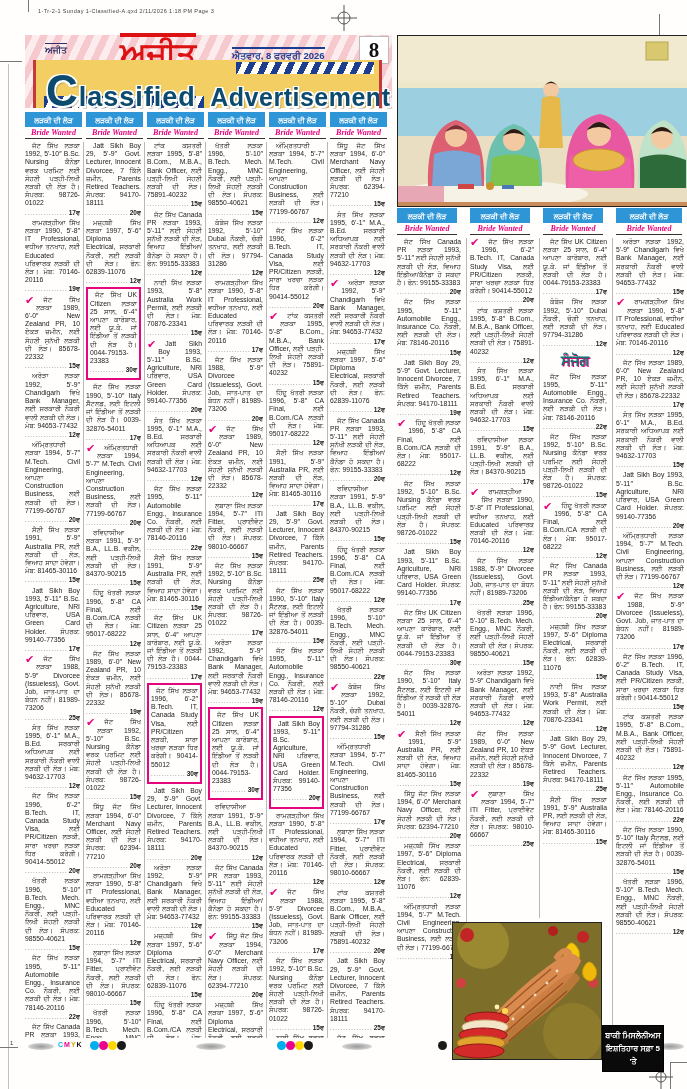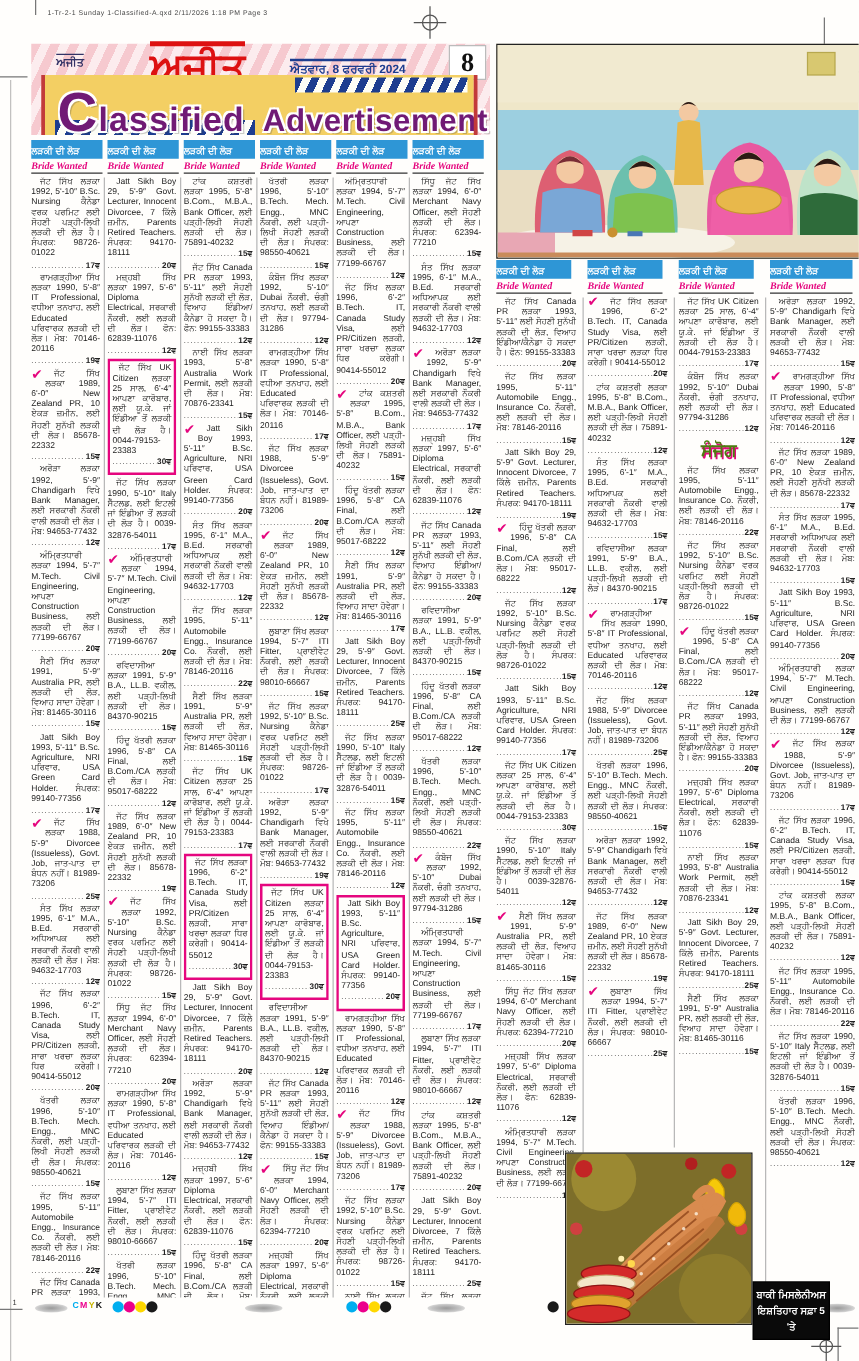--- a/index.html
+++ b/index.html
@@ -16,43 +16,43 @@
     background:repeating-linear-gradient(115deg,#f6c9cf 0 7px,#fcecee 7px 14px);}
   .masthead-small{position:absolute;left:20px;top:8px;font-size:9px;font-weight:bold;color:#333366;border-top:1.5px solid #333366;padding-top:1px;}
   .masthead-logo{position:absolute;left:95px;top:-2px;font-size:31px;font-weight:800;color:#dd1111;border-top:4px solid #dd1111;line-height:34px;padding-top:0;}
   .masthead-date{position:absolute;left:207px;top:12px;font-size:9.5px;font-weight:bold;color:#1d3d8f;border-top:2px solid #1d3d8f;padding-top:1px;}
   .pagenum-box{position:absolute;right:3px;top:1px;width:28px;height:26px;background:#fff;border:1px solid #bbb;
     display:flex;align-items:center;justify-content:center;}
   .pagenum{font-family:"Liberation Serif",serif;font-size:21px;font-weight:bold;color:#111;}
   .yellow-panel{position:absolute;left:11px;top:25px;width:343px;height:48px;background:#f3cf63;}
   .red-strip{position:absolute;top:25px;width:3px;height:48px;background:#c23a3a;}
   .hatch{position:absolute;height:12px;background:repeating-linear-gradient(115deg,#1d3d8f 0 6px,#fdfdf6 6px 12px);}
-  .banner{position:absolute;left:10px;top:6px;width:330px;white-space:nowrap;color:#701a75;font-weight:bold;
+  .banner{position:absolute;left:10px;top:6px;width:330px;white-space:nowrap;color:#0c4a6e;font-weight:bold;
     text-shadow:-1.5px -1.5px 0 #fff,1.5px -1.5px 0 #fff,-1.5px 1.5px 0 #fff,1.5px 1.5px 0 #fff,2.5px 2.5px 0 rgba(60,60,60,.25);}
   .banner .w1{display:inline-block;font-size:27px;letter-spacing:1px;}
   .banner .w1::first-letter{font-size:44px;}
   .banner .w2{display:inline-block;font-size:25px;margin-left:10px;letter-spacing:.5px;}
 
   
-  .colhead{position:absolute;}
+  .colhead{position:absolute;text-align:center;}
   .ch-blue{background:#2e96d6;color:#fff;font-size:7.5px;font-weight:bold;height:13px;line-height:13px;
            border-top:2px solid rgba(255,255,255,.0);}
   .ch-pink{font-family:"Liberation Serif",serif;font-style:italic;font-weight:bold;font-size:8px;color:#e5067e;
            padding:1px 0 1px 0;border-bottom:1px solid #333;}
 
   
   .rule{position:absolute;width:1px;background:#b8b8b8;}
   .col{position:absolute;overflow:hidden;text-align:justify;}
   .ad{font-size:6.8px;line-height:8.2px;color:#1a1a1a;text-indent:7px;margin-bottom:1px;word-break:break-word;}
   .ad.boxed{border:2px solid #e5067e;padding:2px 2px;margin:2px 0 3px 0;text-indent:5px;}
   .chk{float:left;color:#e5067e;font-size:11px;line-height:9px;margin-right:2px;text-indent:0;}
   .sep{display:flex;align-items:baseline;font-size:6px;color:#222;margin:1px 0 2px 0;text-indent:0;}
   .sep .dots{flex:1;overflow:hidden;white-space:nowrap;letter-spacing:1px;}
   .sep .code{font-size:6.5px;font-weight:bold;margin-left:1px;}
-  .ornament{font-size:14px;font-weight:800;color:#4d7c0f;text-shadow:1px 1px 0 #e5067e;text-align:center;
+  .ornament{font-size:14px;font-weight:800;color:#0f766e;text-shadow:1px 1px 0 #e5067e;text-align:center;
             margin:3px 0 4px 0;text-indent:0;}
 
   
   .photo{position:absolute;border:1.5px solid #222;z-index:3;overflow:hidden;background:#efe7c9;}
 
   
   .cont-box{position:absolute;left:603px;top:1026px;width:58px;z-index:4;background:#0a0a0a;color:#fff;
             text-align:center;font-weight:bold;font-size:8px;line-height:13px;padding:3px 1px;
             box-shadow:0 0 0 1px #000;}
 
@@ -89,21 +89,21 @@
   <div class="regline" style="left:670px;top:1062px;width:1px;height:27px;"></div>
   <svg class="crosshair" style="left:648px;top:1064px;" width="26" height="25">
     <circle cx="13" cy="13" r="5" fill="none" stroke="#555" stroke-width="1"></circle>
     <line x1="13" y1="1" x2="13" y2="25" stroke="#555" stroke-width="1"></line>
     <line x1="1" y1="13" x2="25" y2="13" stroke="#555" stroke-width="1"></line>
   </svg>
 
   <div class="masthead">
     <span class="masthead-small">ਅਜੀਤ</span>
     <span class="masthead-logo">ਅਜੀਤ</span>
-    <span class="masthead-date">ਐਤਵਾਰ, 8 ਫਰਵਰੀ 2024</span>
+    <span class="masthead-date">ਐਤਵਾਰ, 8 ਫਰਵਰੀ 2026</span>
     <div class="pagenum-box">
       <span class="pagenum">8</span>
     </div>
     <div class="yellow-panel">
       <div class="hatch" style="left:200px;top:2px;width:138px;"></div>
       <div class="hatch" style="left:8px;top:36px;width:160px;"></div>
       <div class="banner">
         <span class="w1">Classified</span>
         <span class="w2">Advertisement</span>
       </div>

